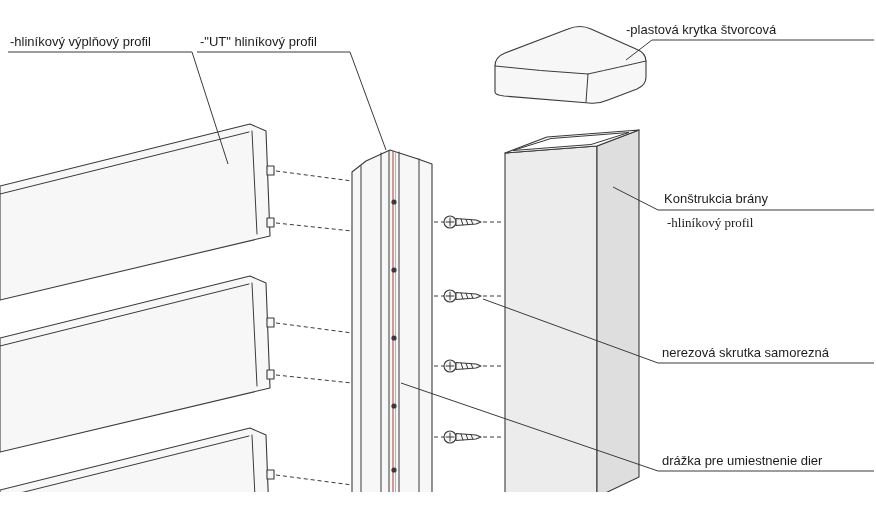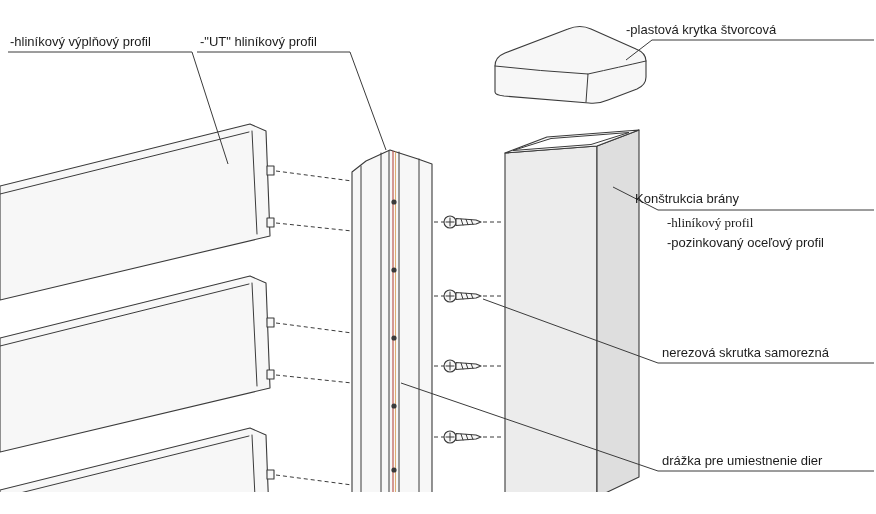--- a/index.html
+++ b/index.html
@@ -127,20 +127,19 @@
       <path class="leader" d="M874,471 H658 L401,383"></path>
     </g>
   </svg>
 
   <div class="label" style="left:10px;top:34px;">-hliníkový výplňový profil</div>
 
   <div class="label" style="left:200px;top:34px;">-"UT" hliníkový profil</div>
 
   <div class="label" style="left:626px;top:22px;">-plastová krytka štvorcová</div>
 
-  <div class="label" style="left:635px;top:191px;">Konštrukcia brány</div>
+  <div class="label" style="left:664px;top:191px;">Konštrukcia brány</div>
   <div class="label" style="left:667px;top:215px;font-family:Liberation Serif, serif;">-hliníkový profil</div>
-  <div class="label" style="left:667px;top:235px;">-pozinkovaný oceľový profil</div>
 
   <div class="label" style="left:662px;top:345px;">nerezová skrutka samorezná</div>
 
   <div class="label" style="left:662px;top:453px;text-align:right;">drážka pre umiestnenie dier</div>
 </div>
 
 </body></html>

